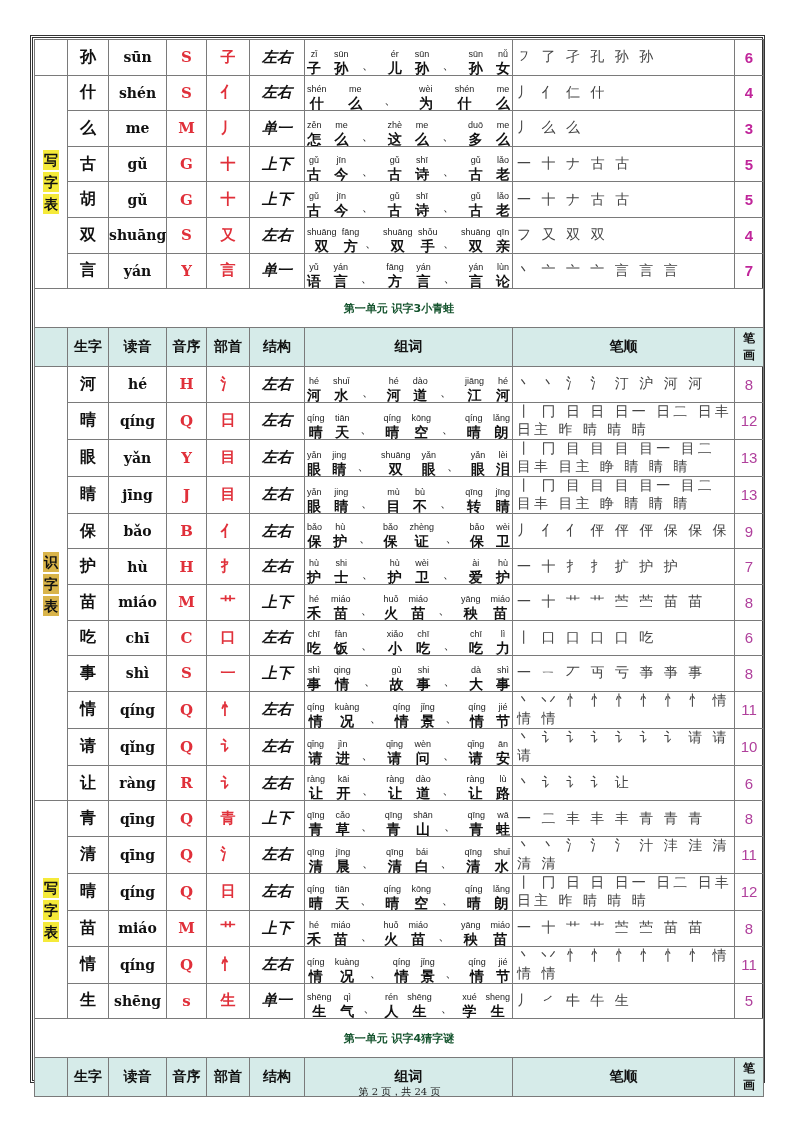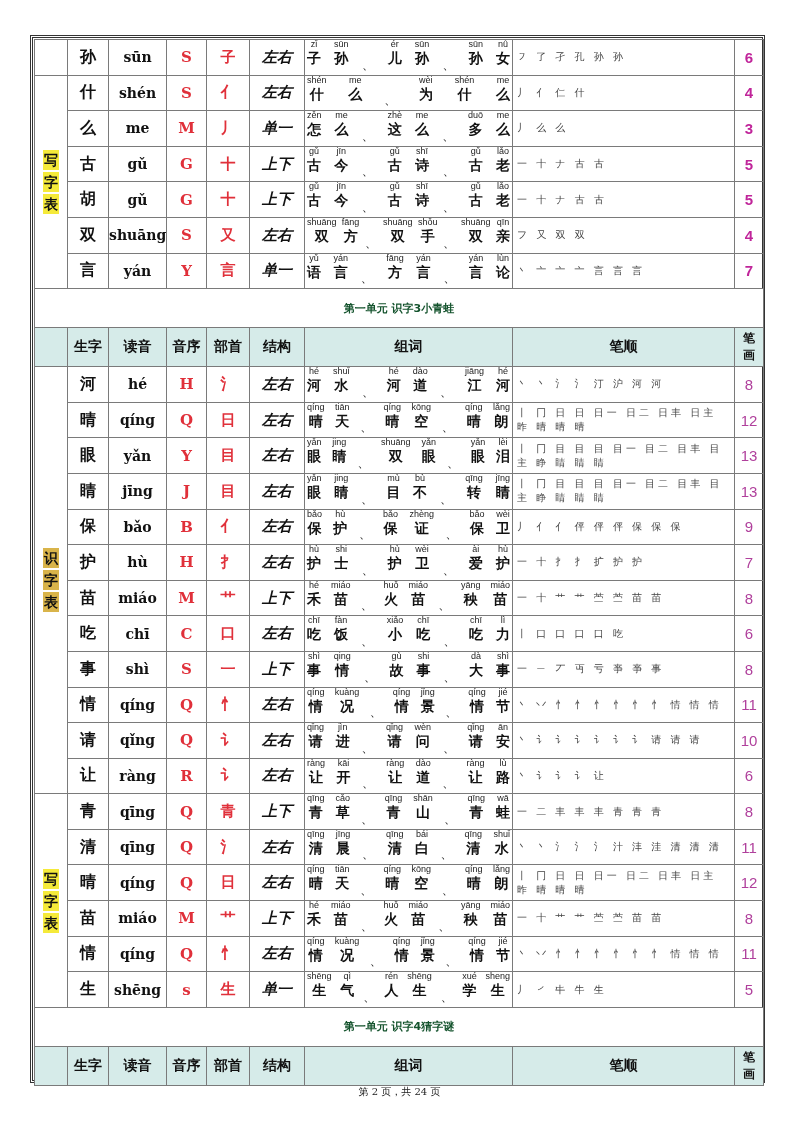--- a/index.html
+++ b/index.html
@@ -10,26 +10,26 @@
   col.c-lbl { width:33px; } col.c-ch { width:41px; } col.c-py { width:58px; } col.c-ord { width:40px; }
   col.c-rad { width:43px; } col.c-str { width:55px; } col.c-wd { width:208px; } col.c-so { width:222px; } col.c-st { width:29px; }
   tr.row td { height:34.6px; }
   .ch { font-family:"DejaVu Serif", serif; font-weight:bold; font-size:16px; color:#111; }
   .py { font-family:"DejaVu Serif", serif; font-weight:bold; font-size:14px; color:#111; }
   .ord { font-family:"DejaVu Serif", serif; font-weight:bold; font-size:15px; color:#e0303a; }
   .rad { font-family:"DejaVu Serif", serif; font-weight:bold; font-size:15px; color:#e0303a; }
   .str { font-family:"DejaVu Serif", serif; font-weight:bold; font-size:15px; color:#111;font-style:italic; }
   .st { font-family:"Liberation Sans", sans-serif; font-weight:bold; font-size:15px; color:#c0259a; }
   .st.light { font-weight:normal; color:#b0409c; }
-  .words { display:flex; justify-content:space-between; align-items:flex-start; padding:0 2px; height:100%; }
+  .words { display:flex; justify-content:space-between; align-items:flex-end; padding:0 2px; height:100%; }
   .w { display:flex; flex-direction:column; align-items:center; line-height:1; }
   .w .p { font-family:"Liberation Sans", sans-serif; font-size:9px; color:#222; margin-bottom:2px; }
   .w .h { font-family:"DejaVu Serif", serif; font-weight:bold; font-size:14px; color:#111; }
   .sep { font-size:13px; color:#222; align-self:flex-end; padding-bottom:1px; }
-  .so { text-align:left !important; padding-left:4px !important; font-family:"DejaVu Serif", serif; font-size:10px; color:#444; letter-spacing:3px; }
+  .so { text-align:left !important; padding-left:4px !important; font-family:"DejaVu Serif", serif; font-size:14px; color:#444; letter-spacing:3px; }
   .lbl { vertical-align:middle; }
   .lbl span { display:block; width:16px; margin:2px auto; font-family:"DejaVu Serif", serif; font-weight:bold; font-size:14px; line-height:20px; color:#111; }
   .lbl.yellow span { background:#f5ea3a; }
   .lbl.gold span { background:#d9b44a; }
   tr.title td { height:38px; font-family:"DejaVu Sans", sans-serif; font-weight:bold; font-size:11px; color:#14532d; background:#fff;margin-left:32px; }
   tr.head td { height:38px; background:#d6ebe9; font-family:"DejaVu Sans", sans-serif; font-weight:bold; font-size:14px; color:#111; }
   tr.head td.vert { font-size:12px; line-height:17px; }
   .footer { position:absolute; top:1085px; left:0; width:799px; text-align:center; font-family:"DejaVu Serif", serif; font-size:10px; color:#222; }
 </style>
 </head>

